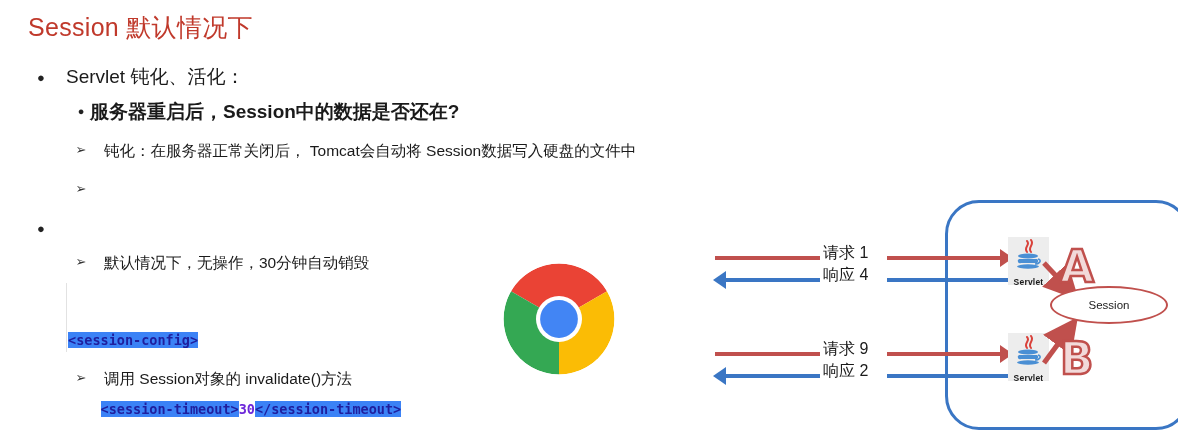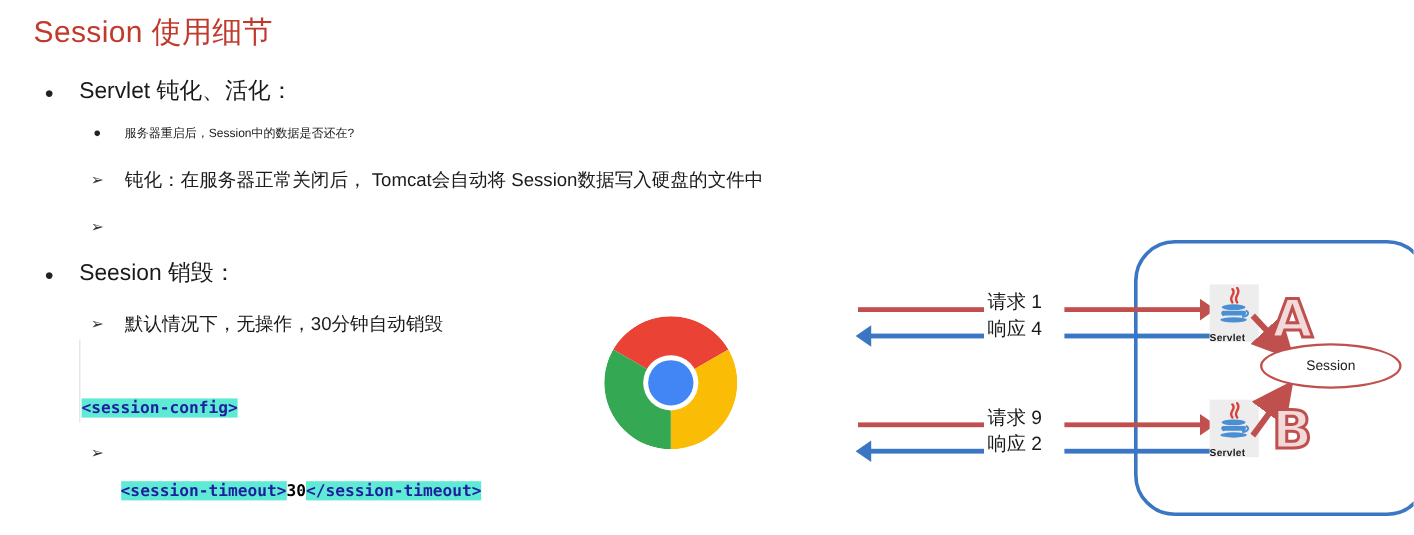--- a/index.html
+++ b/index.html
@@ -35,41 +35,41 @@
   }
 
   
   .l1 { margin:0 0 6px 0; }
   .l1 .mk { width:22px; margin-left:30px; font-size:13px; padding-top:9px; }
   .l1 .tx { font-size:19px; line-height:30px; margin-left:14px; white-space:nowrap; }
 
   
   .l2 { margin:0 0 4px 0; }
   .l2 .mk { width:18px; margin-left:72px; font-size:11px; padding-top:8px; }
-  .l2 .tx { font-size:10px; line-height:27px; margin-left:14px; white-space:nowrap; }
+  .l2 .tx { font-size:19px; line-height:27px; white-space:nowrap;font-weight:bold; }
 
   
   .l2a { margin:0 0 4px 0; }
   .l2a .mk { width:18px; margin-left:72px; font-size:13px; padding-top:6px; color:#333; }
   .l2a .tx { font-size:15.5px; line-height:27px; margin-left:14px; white-space:nowrap; }
 
   .gap-lg { height:14px; }
   .gap-sm { height:8px; }
 
   
   .code {
     position:absolute; left:68px; top:283px;
     font-family:"DejaVu Sans Mono","Liberation Mono",monospace;
     font-size:13.5px; line-height:23px;
     font-weight:bold;
     white-space:pre;
   }
   .code .ln { display:block; height:23px; }
-  .code .tag { color:#1F1F9E; background:#5eead4; }
-  .code .val { color:#000000; background:transparent; }
+  .code .tag { color:#1F1F9E; background:#3b82f6; }
+  .code .val { color:#6d28d9; background:transparent; }
   .code-rule {
     position:absolute; left:66px; top:283px; width:1px; height:69px;
     background:#e2e2e2;
   }
 
   
   .chrome {
     position:absolute; left:500px; top:260px;
     width:118px; height:118px;
   }
@@ -117,21 +117,21 @@
     position:absolute; top:-5px;
     font-size:16px; line-height:22px;
     color:#1a1a1a; white-space:nowrap;
     background:#fff; padding:0 3px;
   }
 
   
   .servlet {
     position:absolute; width:41px; height:48px;
     background:#EDEDED;
-    text-align:left;
+    text-align:center;
   }
   .servlet.s1 { left:308px; top:52px; }
   .servlet.s2 { left:308px; top:148px; }
   .servlet .cup { display:block; margin:2px auto 0; }
   .servlet .cap {
     font-size:8.5px; font-weight:bold; color:#1b1b1b;
     line-height:10px; letter-spacing:.2px;
   }
 
   
@@ -157,21 +157,21 @@
     font-family:"DejaVu Sans","Liberation Sans",sans-serif;
   }
   .letter.a { left:360px; top:60px; }
   .letter.b { left:360px; top:152px; }
 </style>
 </head>
 <body>
 
 <div class="slide">
 
-  <div class="title">Session 使用细节</div>
+  <div class="title">Session 默认情况下</div>
 
   <div class="bullets">
 
     <div class="row l1">
       <span class="mk">●</span>
       <span class="tx">Servlet 钝化、活化：</span>
     </div>
 
     <div class="row l2">
       <span class="mk">●</span>
@@ -188,41 +188,41 @@
     <div class="gap-sm"></div>
 
     <div class="row l2a">
       <span class="mk">➢</span>
     </div>
 
     <div class="gap-lg"></div>
 
     <div class="row l1">
       <span class="mk">●</span>
-      <span class="tx">Seesion 销毁：</span>
     </div>
 
     <div class="gap-sm"></div>
 
     <div class="row l2a">
       <span class="mk">➢</span>
       <span class="tx">默认情况下，无操作，30分钟自动销毁</span>
     </div>
 
   </div>
 
   <div class="code-rule"></div>
   <div class="code">
     <span class="ln"><span class="tag">&lt;session-config&gt;</span></span>
     <span class="ln"><span>    </span><span class="tag">&lt;session-timeout&gt;</span><span class="val">30</span><span class="tag">&lt;/session-timeout&gt;</span></span>
     
   </div>
 
   <div class="row l2a" style="position:absolute; left:0; top:365px;">
     <span class="mk">➢</span>
+    <span class="tx">调用 Session对象的 invalidate()方法</span>
   </div>
 
   <svg class="chrome" viewBox="0 0 100 100">
     <defs>
       <clipPath id="circ">
           <circle cx="50" cy="50" r="47"></circle>
         </clipPath>
     </defs>
     <g clip-path="url(#circ)">
       <path d="M50 50 L 9.3 26.5 A47 47 0 0 1 90.7 26.5 Z" fill="#EA4335"></path>

